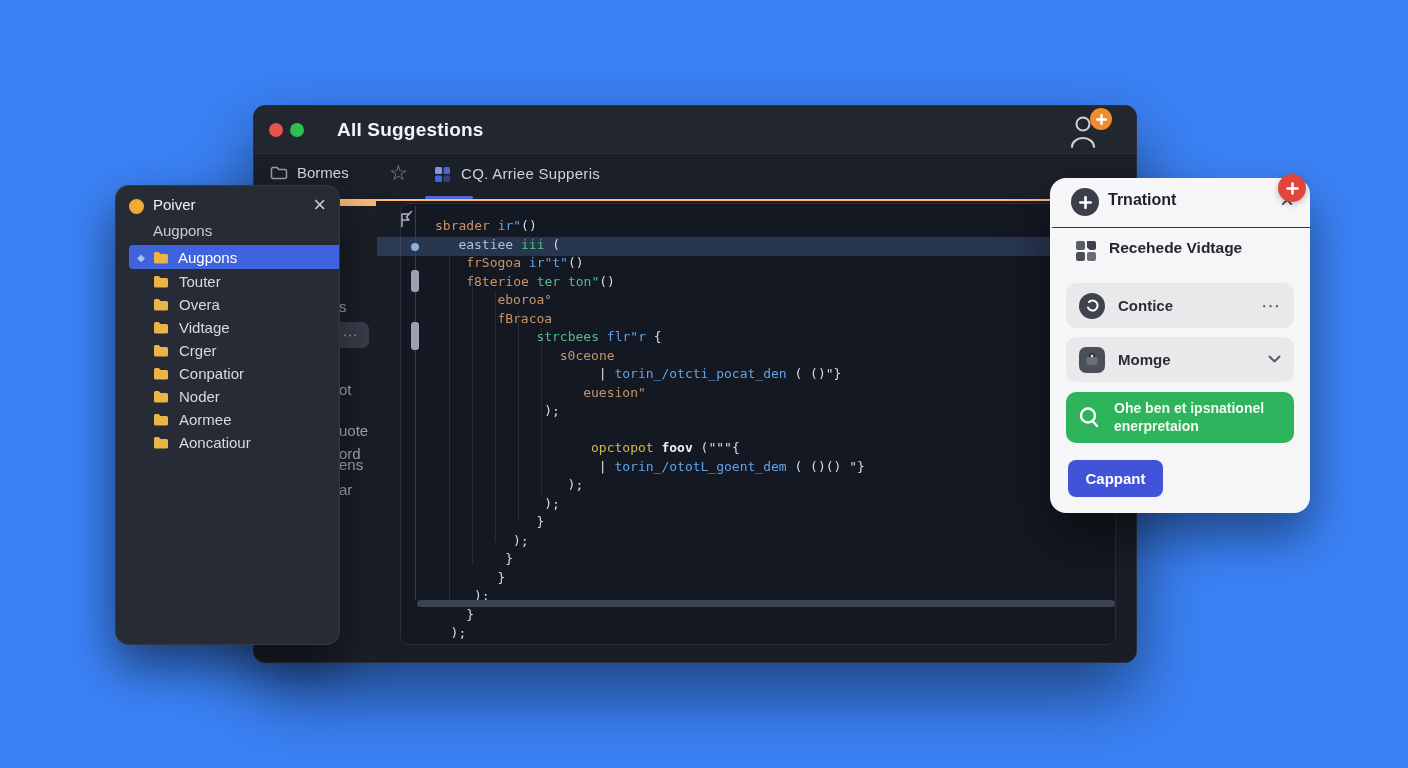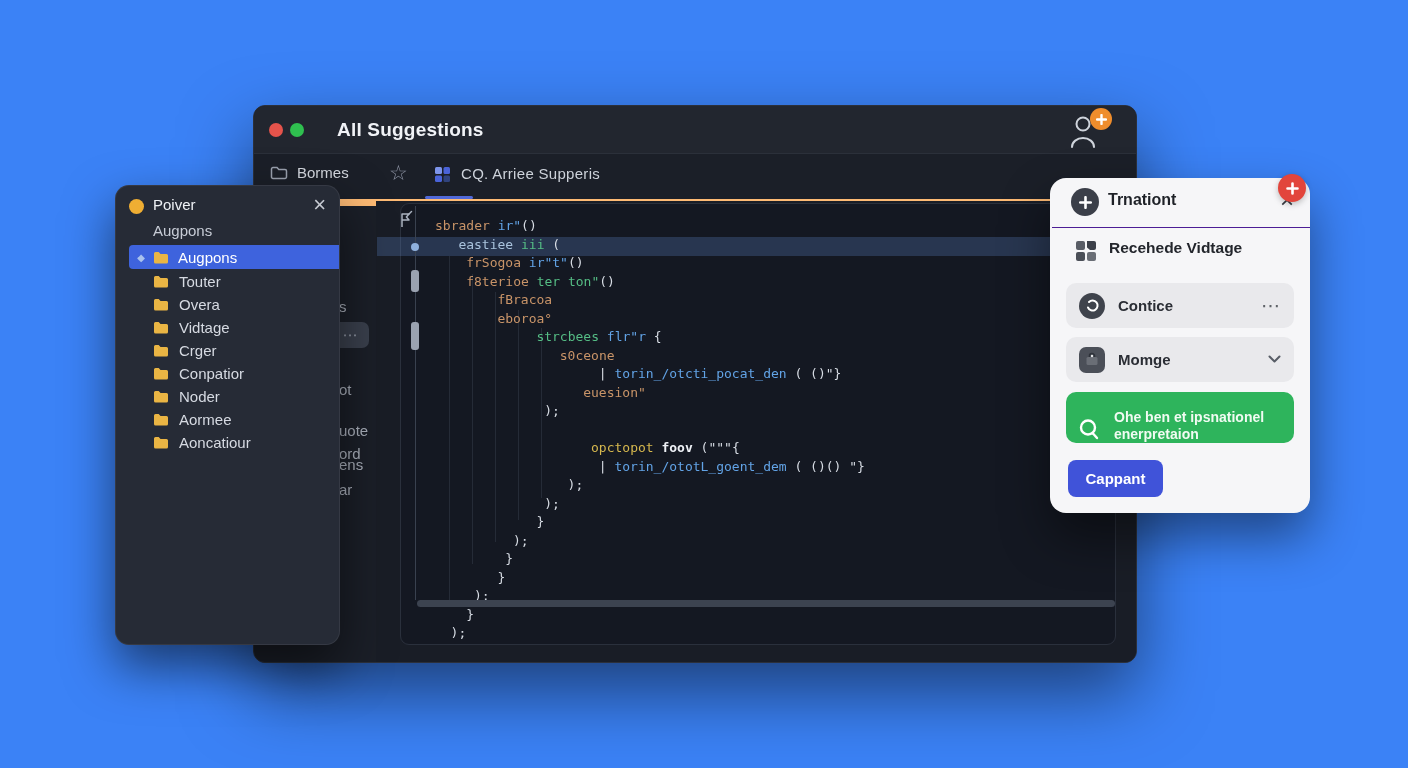--- a/index.html
+++ b/index.html
@@ -69,21 +69,21 @@
   .badge-red{position:absolute;left:226px;top:-4px;width:28px;height:28px;border-radius:50%;
              display:flex;align-items:center;justify-content:center;box-shadow:0 2px 6px rgba(0,0,0,.25);}
   .ap-link{position:absolute;left:24px;top:61px;right:16px;height:26px;display:flex;align-items:flex-start;gap:11px;}
   .ap-link-label{font-size:15.5px;font-weight:600;color:#23262c;}
   .ap-row{position:absolute;left:16px;width:228px;height:45px;background:#e9e9ec;border-radius:10px;
           display:flex;align-items:center;padding:0 13px;box-sizing:border-box;gap:13px;}
   .ap-row-icon{width:26px;height:26px;border-radius:50%;background:#3f434c;display:flex;align-items:center;justify-content:center;flex:0 0 auto;}
   .ap-row-label{flex:1;font-size:15px;font-weight:600;color:#2b2e35;}
   .ap-ellipsis{font-size:19px;color:#5f6368;letter-spacing:1px;}
   .btn-green{position:absolute;left:16px;top:214px;width:228px;height:51px;border-radius:10px;
-             display:flex;align-items:flex-end;gap:11px;padding:0 11px;box-sizing:border-box;}
+             display:flex;align-items:center;gap:11px;padding:0 11px;box-sizing:border-box;}
   .btn-green-text{font-size:14px;font-weight:700;color:#f0fbf2;line-height:1.22;}
   .btn-blue{position:absolute;left:18px;top:282px;width:95px;height:37px;border-radius:8px;
             display:flex;align-items:center;justify-content:center;color:#fff;font-size:15px;font-weight:700;}
 </style>
 </head>
 <body>
 
 <div class="stage">
 
   <div class="window">
@@ -152,22 +152,22 @@
         <div class="guide" style="left:48px;top:52px;height:345px"></div>
         <div class="guide" style="left:71px;top:70px;height:290px"></div>
         <div class="guide" style="left:94px;top:88px;height:250px"></div>
         <div class="guide" style="left:117px;top:106px;height:210px"></div>
         <div class="guide" style="left:140px;top:124px;height:170px"></div>
         <div class="codelines" id="codelines">
             <div class="code-line" style="padding-left: 34px;"><span class="tk-o">sbrader </span><span class="tk-b">ir"</span><span class="tk-w">()</span></div>
             <div class="code-line" style="padding-left: 57.4px;"><span class="tk-c">eastiee </span><span class="tk-g">iii</span><span class="tk-w"> (</span></div>
             <div class="code-line" style="padding-left: 65.2px;"><span class="tk-o">frSogoa </span><span class="tk-b">ir"t"</span><span class="tk-w">()</span></div>
             <div class="code-line" style="padding-left: 65.2px;"><span class="tk-o">f8terioe </span><span class="tk-g">ter ton"</span><span class="tk-w">()</span></div>
+            <div class="code-line" style="padding-left: 96.4px;"><span class="tk-o">eboroa°</span></div>
             <div class="code-line" style="padding-left: 96.4px;"><span class="tk-o">fBracoa</span></div>
-            <div class="code-line" style="padding-left: 96.4px;"><span class="tk-o">eboroa°</span></div>
             <div class="code-line" style="padding-left: 135.4px;"><span class="tk-g">strcbees </span><span class="tk-b">flr"r </span><span class="tk-w">{</span></div>
             <div class="code-line" style="padding-left: 158.8px;"><span class="tk-o">s0ceone</span></div>
             <div class="code-line" style="padding-left: 197.8px;"><span class="tk-w">| </span><span class="tk-b">torin_/otcti_pocat_den </span><span class="tk-w">( ()"}</span></div>
             <div class="code-line" style="padding-left: 182.2px;"><span class="tk-o">euesion"</span></div>
             <div class="code-line" style="padding-left: 143.2px;"><span class="tk-w">);</span></div>
             <div class="code-line" style="padding-left: 34px;"></div>
             <div class="code-line" style="padding-left: 190px;"><span class="tk-y">opctopot </span><span class="tk-wb">foov </span><span class="tk-w">("""{</span></div>
             <div class="code-line" style="padding-left: 197.8px;"><span class="tk-w">| </span><span class="tk-b">torin_/ototL_goent_dem </span><span class="tk-w">( ()() "}</span></div>
             <div class="code-line" style="padding-left: 166.6px;"><span class="tk-w">);</span></div>
             <div class="code-line" style="padding-left: 143.2px;"><span class="tk-w">);</span></div>

